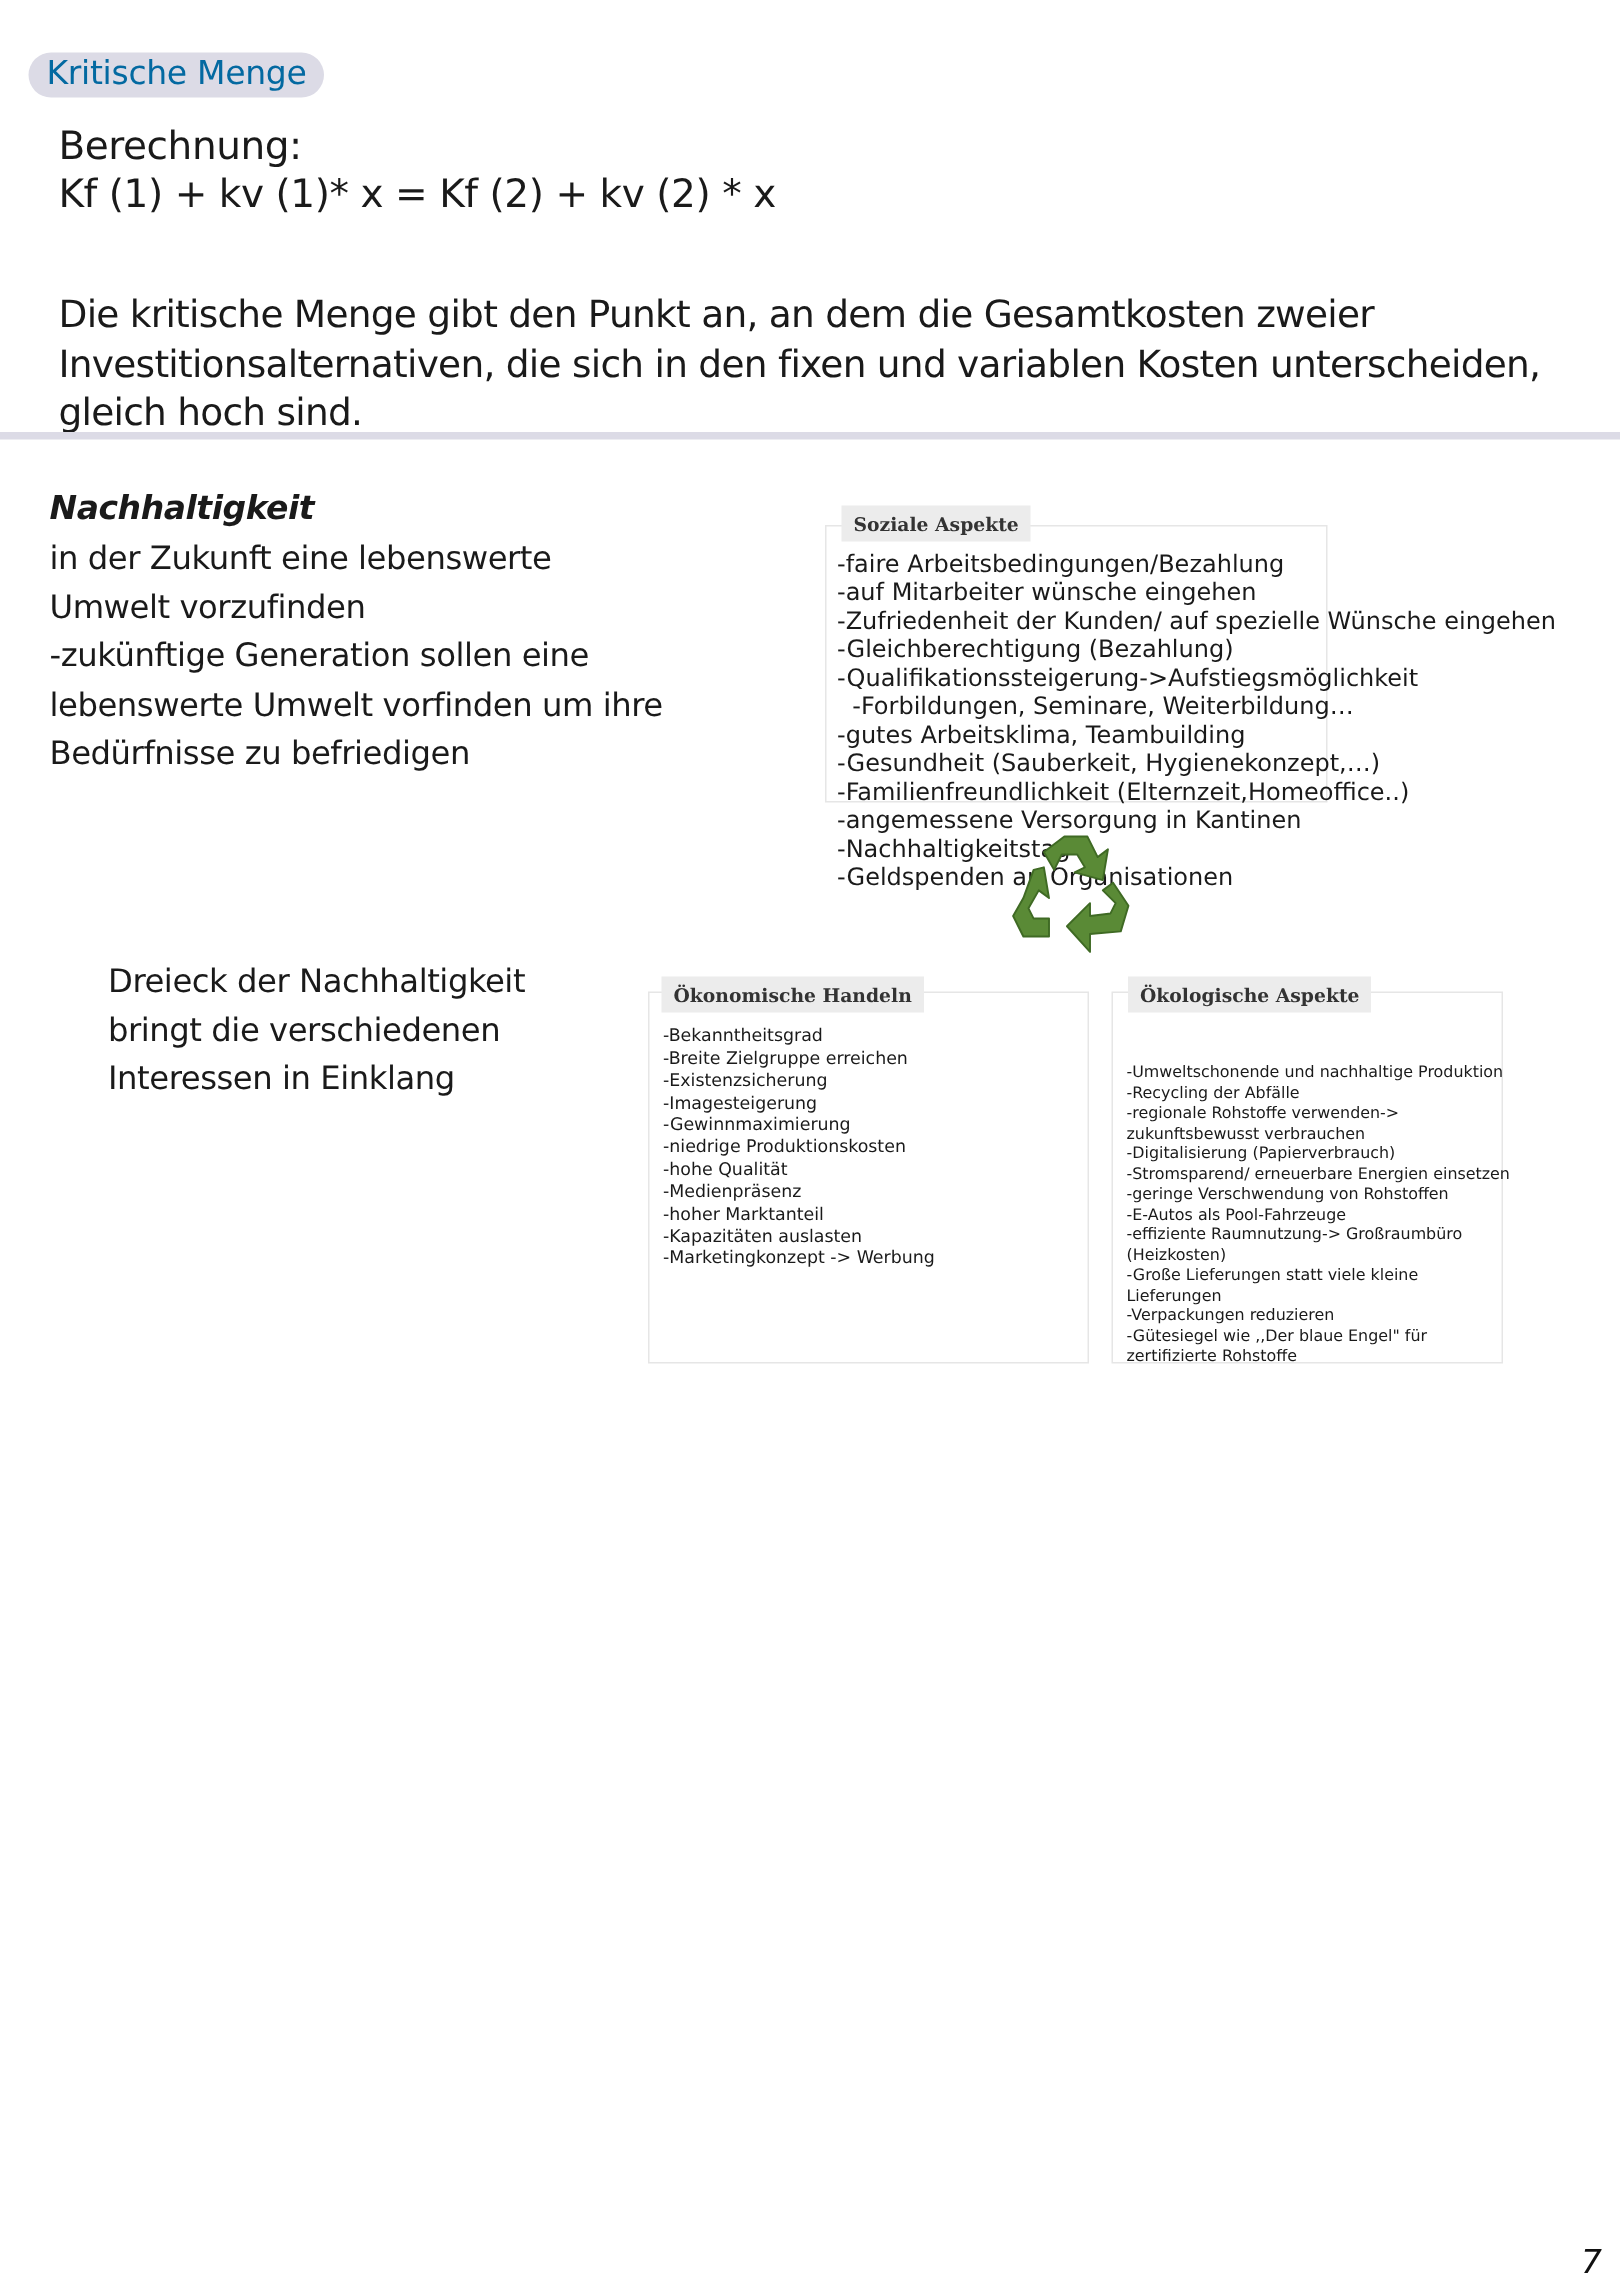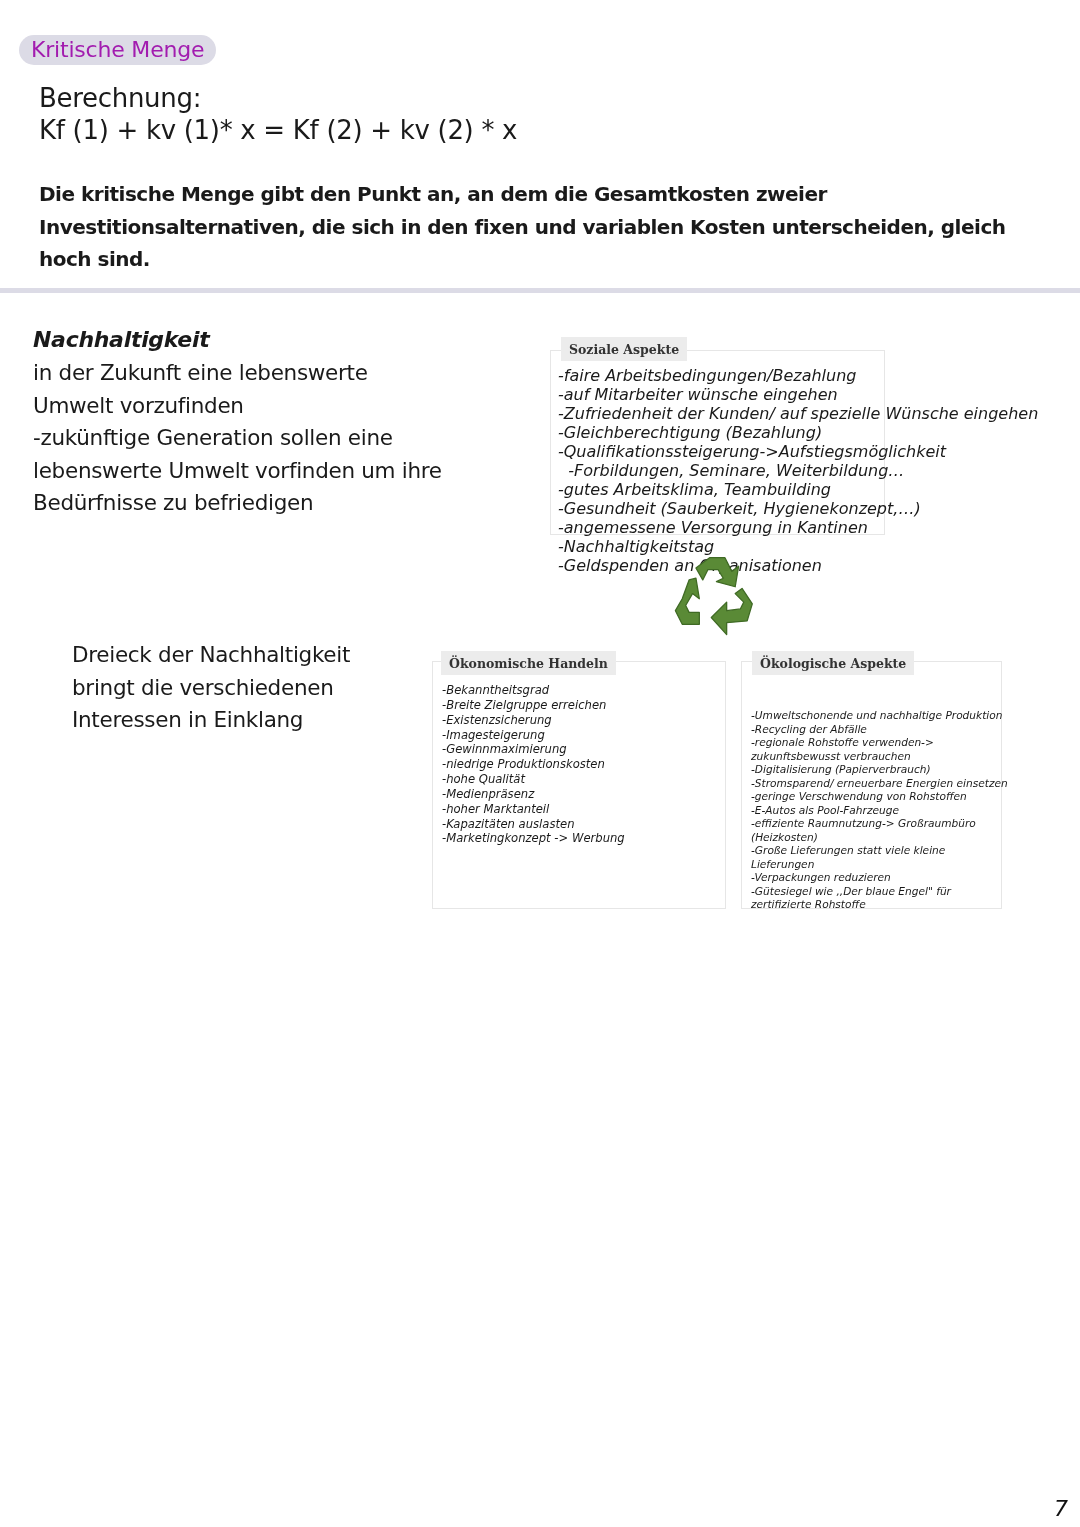--- a/index.html
+++ b/index.html
@@ -2,42 +2,42 @@
 <html><head>
 <meta charset="utf-8">
 <style>
   * { box-sizing: border-box; margin: 0; padding: 0; }
   html, body { width: 1080px; height: 1527px; background: #ffffff; }
   body { position: relative; font-family: "DejaVu Sans", sans-serif; color: #1a1a1a; overflow: hidden; }
 
   .heading-pill {
     position: absolute; left: 19px; top: 35px; height: 30px;
     padding: 0 12px; border-radius: 15px;
-    background: #dcdbe6; color: #a21caf;
+    background: #dcdbe6; color: #0369a1;
     font-size: 22px; line-height: 30px; letter-spacing: -0.2px;
   }
   .calc { position: absolute; left: 39px; top: 82px; font-size: 26px; line-height: 32px; letter-spacing: -0.3px; }
-  .definition { position: absolute; left: 39px; top: 178px; width: 1000px; font-size: 20px; line-height: 32.5px; letter-spacing: -0.5px; font-weight: bold; }
+  .definition { position: absolute; left: 39px; top: 194px; width: 1000px; font-size: 25px; line-height: 32.5px; letter-spacing: -0.5px; }
   .divider { position: absolute; left: 0; top: 288px; width: 1080px; height: 5px; background: #dcdbe6; }
 
   .nh-title { position: absolute; left: 33px; top: 324px; font-weight: bold; font-size: 22px; line-height: 32px; letter-spacing: -0.3px; font-style: italic; }
   .nh-text { position: absolute; left: 33px; top: 357px; width: 440px; font-size: 21.5px; line-height: 32.6px; letter-spacing: -0.3px; }
   .triangle-text { position: absolute; left: 72px; top: 639px; width: 320px; font-size: 21.5px; line-height: 32.6px; letter-spacing: -0.3px; }
 
   .aspect-box {
     position: absolute; border: 1px solid #e6e6e6; background: #fff;
     font-family: "Liberation Sans", sans-serif; font-size: 11.2px; line-height: 14.1px; color: #222;
   }
   .aspect-tab {
     position: absolute; background: #ececec; color: #333;
     font-family: "DejaVu Serif", serif; font-weight: bold; font-size: 12.5px;
     padding: 1px 8px; height: 24px; line-height: 24px;
   }
   .aspect-list { list-style: none; position: absolute; }
-  .aspect-list li { white-space: pre; font-style: italic; }
+  .aspect-list li { white-space: pre; }
 
   #box-soziale { left: 550px; top: 350px; width: 335px; height: 185px; }
   #tab-soziale { left: 561px; top: 337px; }
   #list-soziale { left: 558px; top: 366px; }
 
   #box-oeko { left: 432px; top: 661px; width: 294px; height: 248px; }
   #tab-oeko { left: 441px; top: 651px; }
   #list-oeko { left: 442px; top: 683px; font-size: 11.6px; line-height: 14.85px; }
 
   #box-oekol { left: 741px; top: 661px; width: 261px; height: 248px; }
@@ -79,20 +79,21 @@
 <div class="aspect-tab" id="tab-soziale">Soziale Aspekte</div>
 <ul class="aspect-list" id="list-soziale">
   <li>-faire Arbeitsbedingungen/Bezahlung</li>
   <li>-auf Mitarbeiter wünsche eingehen</li>
   <li>-Zufriedenheit der Kunden/ auf spezielle Wünsche eingehen</li>
   <li>-Gleichberechtigung (Bezahlung)</li>
   <li>-Qualifikationssteigerung-&gt;Aufstiegsmöglichkeit</li>
   <li>  -Forbildungen, Seminare, Weiterbildung…</li>
   <li>-gutes Arbeitsklima, Teambuilding</li>
   <li>-Gesundheit (Sauberkeit, Hygienekonzept,…)</li>
+  <li>-Familienfreundlichkeit (Elternzeit,Homeoffice..)</li>
   <li>-angemessene Versorgung in Kantinen</li>
   <li>-Nachhaltigkeitstag</li>
   <li>-Geldspenden an Organisationen</li>
 </ul>
 
 <svg class="recycle" viewBox="0 0 100 96">
   <g fill="#5a8a36" stroke="#3f6a24" stroke-width="1.5" stroke-linejoin="round">
 
     <path d="M30 14 L46 2 L64 2 L72 18 L80 12 L76 36 L54 30 L62 26 L56 16 L44 16 L38 28 Z"></path>
 

